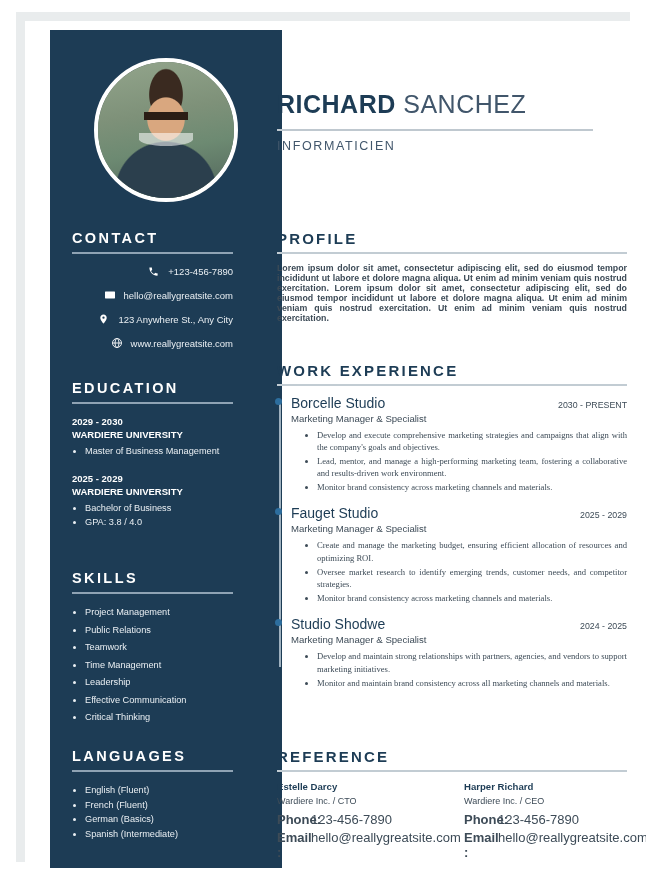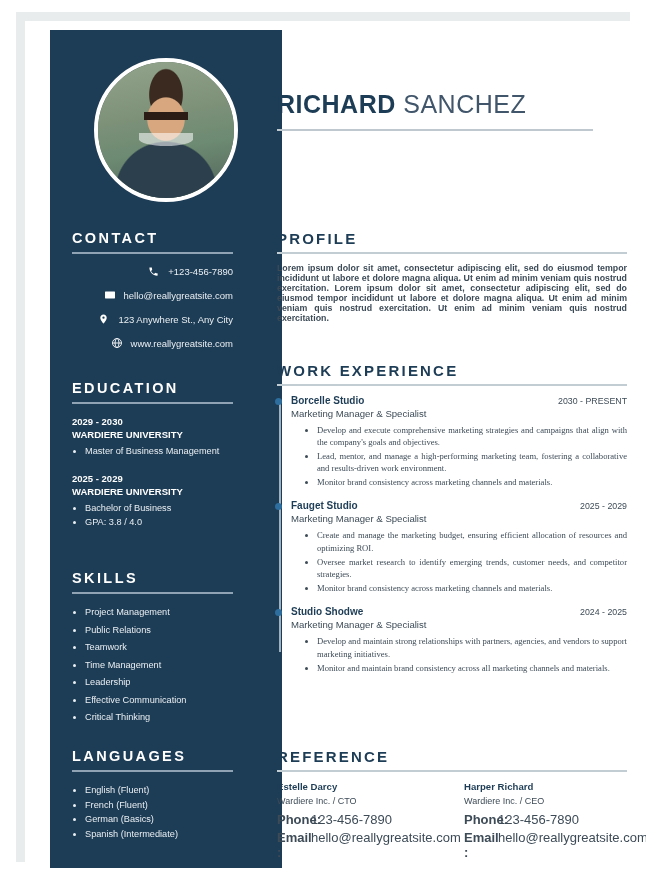--- a/index.html
+++ b/index.html
@@ -222,22 +222,22 @@
     height: 7px;
     border-radius: 50%;
     background: #2d6e9e;
   }
   .job-head {
     display: flex;
     justify-content: space-between;
     align-items: baseline;
   }
   .job-company {
-    font-size: 10px;
-    font-weight: bold;
+    font-size: 14px;
+    font-weight: normal;
     color: #1d3c55;
   }
   .job-dates {
     font-size: 8.8px;
     color: #3d4b57;
   }
   .job-role {
     font-size: 9.6px;
     color: #3d4b57;
     margin: 2px 0 5px 0;
@@ -388,20 +388,21 @@
       </ul>
     </div>
   </div>
 
   <div class="main">
     <div class="name-line">
       <span class="name-first">RICHARD</span>
       <span class="name-last">SANCHEZ</span>
     </div>
     <div class="title-rule"></div>
+    <div class="job-title">INFORMATICIEN</div>
 
     <div class="sec-profile">
       <div class="main-h">PROFILE</div>
       <div class="main-rule"></div>
       <p class="profile-text">Lorem ipsum dolor sit amet, consectetur adipiscing elit, sed do eiusmod tempor incididunt ut labore et dolore magna aliqua. Ut enim ad minim veniam quis nostrud exercitation. Lorem ipsum dolor sit amet, consectetur adipiscing elit, sed do eiusmod tempor incididunt ut labore et dolore magna aliqua. Ut enim ad minim veniam quis nostrud exercitation. Ut enim ad minim veniam quis nostrud exercitation.</p>
     </div>
 
     <div class="sec-work">
       <div class="main-h">WORK EXPERIENCE</div>
       <div class="main-rule"></div>

